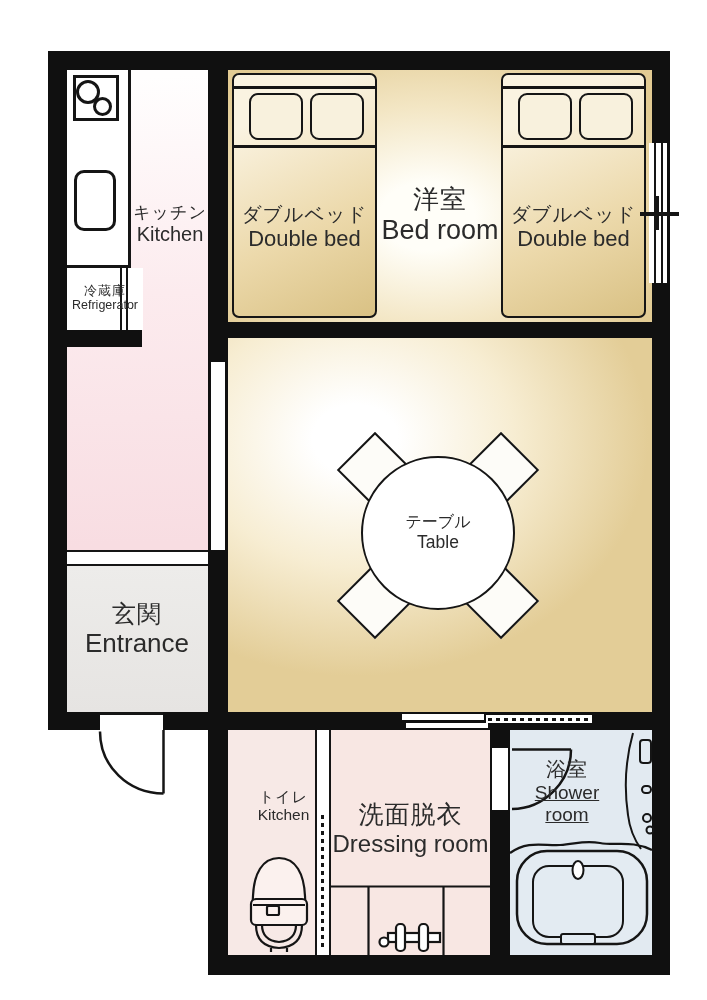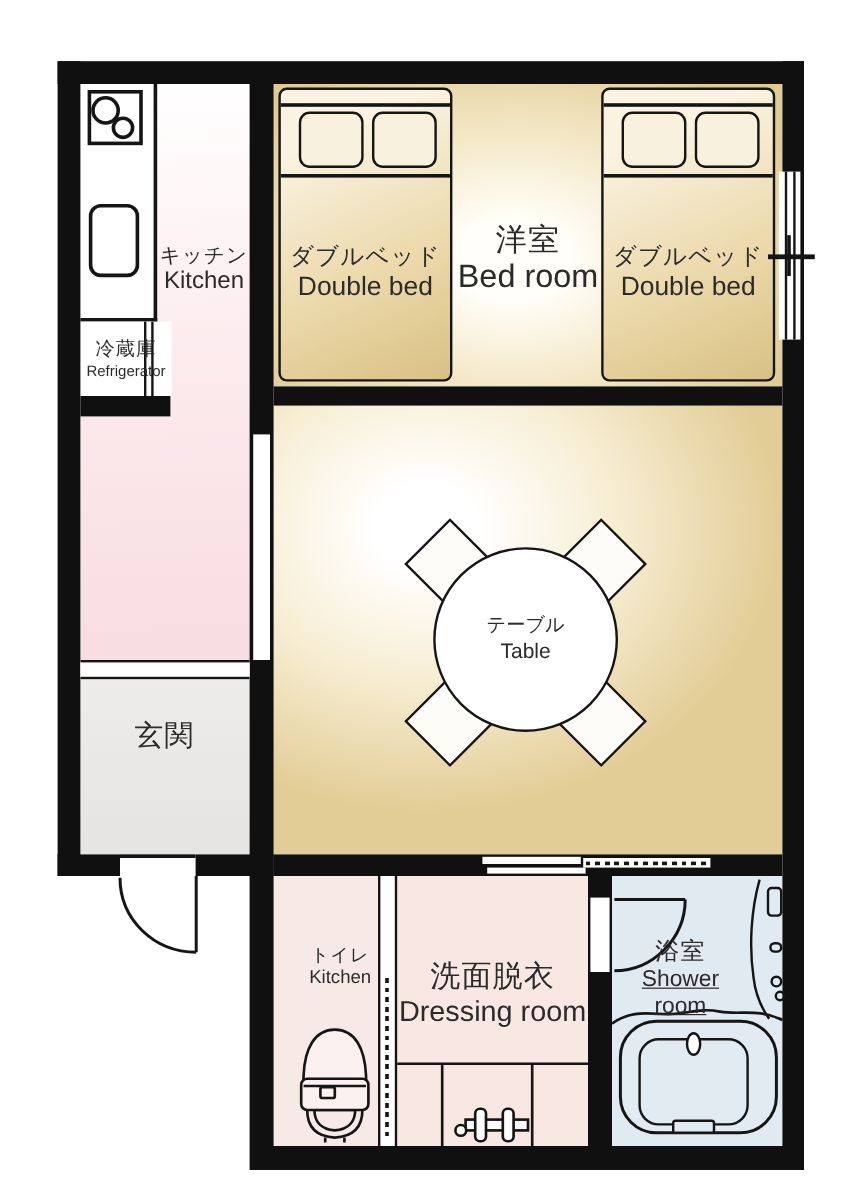--- a/index.html
+++ b/index.html
@@ -155,36 +155,37 @@
       <circle cx="647" cy="818" r="4"></circle>
       <circle cx="650" cy="830" r="3.5"></circle>
     </g>
   </svg>
 
   <div class="lbl" style="left:110px;top:203px;width:120px;">
     <span class="jp" style="font-size:17px;">キッチン</span>
     <span style="font-size:20px;">Kitchen</span>
   </div>
   <div class="lbl" style="left:55px;top:283px;width:100px;white-space:nowrap;">
-    <span class="jp" style="font-size:16px;">冷蔵庫</span>
+    <span class="jp" style="font-size:13px;">冷蔵庫</span>
     <span style="font-size:12.5px;">Refrigerator</span>
   </div>
   <div class="lbl" style="left:375px;top:184px;width:130px;">
     <span class="jp" style="font-size:26px;">洋室</span>
     <span style="font-size:27px;white-space:nowrap;">Bed room</span>
   </div>
   <div class="lbl" style="left:77px;top:600px;width:120px;">
     <span class="jp" style="font-size:24px;">玄関</span>
+    <span style="font-size:26px;">Entrance</span>
   </div>
   <div class="lbl" style="left:228px;top:788px;width:111px;">
     <span class="jp" style="font-size:15px;">トイレ</span>
     <span style="font-size:15.5px;">Kitchen</span>
   </div>
   <div class="lbl" style="left:331px;top:800px;width:159px;">
     <span class="jp" style="font-size:25px;">洗面脱衣</span>
     <span style="font-size:24px;white-space:nowrap;">Dressing room</span>
   </div>
   <div class="lbl" style="left:522px;top:758px;width:90px;">
-    <span class="jp" style="font-size:20px;margin-top:24px;">浴室</span>
+    <span class="jp" style="font-size:20px;">浴室</span>
     <span style="font-size:19px;text-decoration:underline;">Shower room</span>
   </div>
 
 </div>
 
 </body></html>

